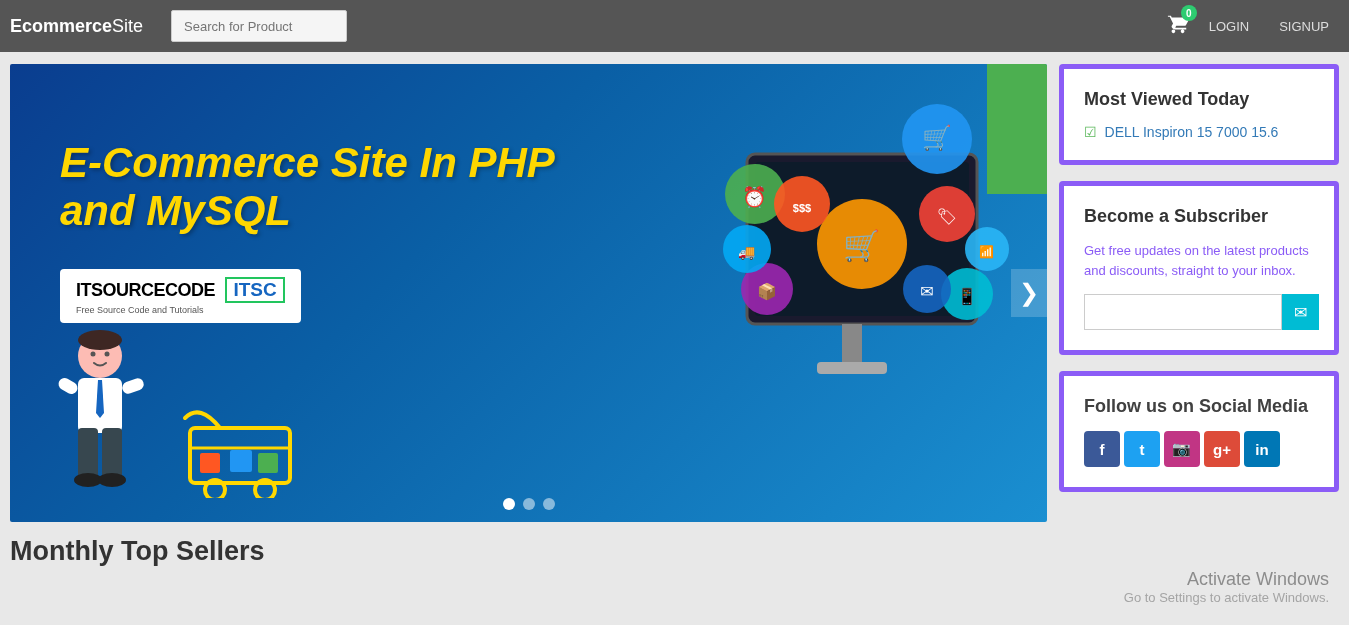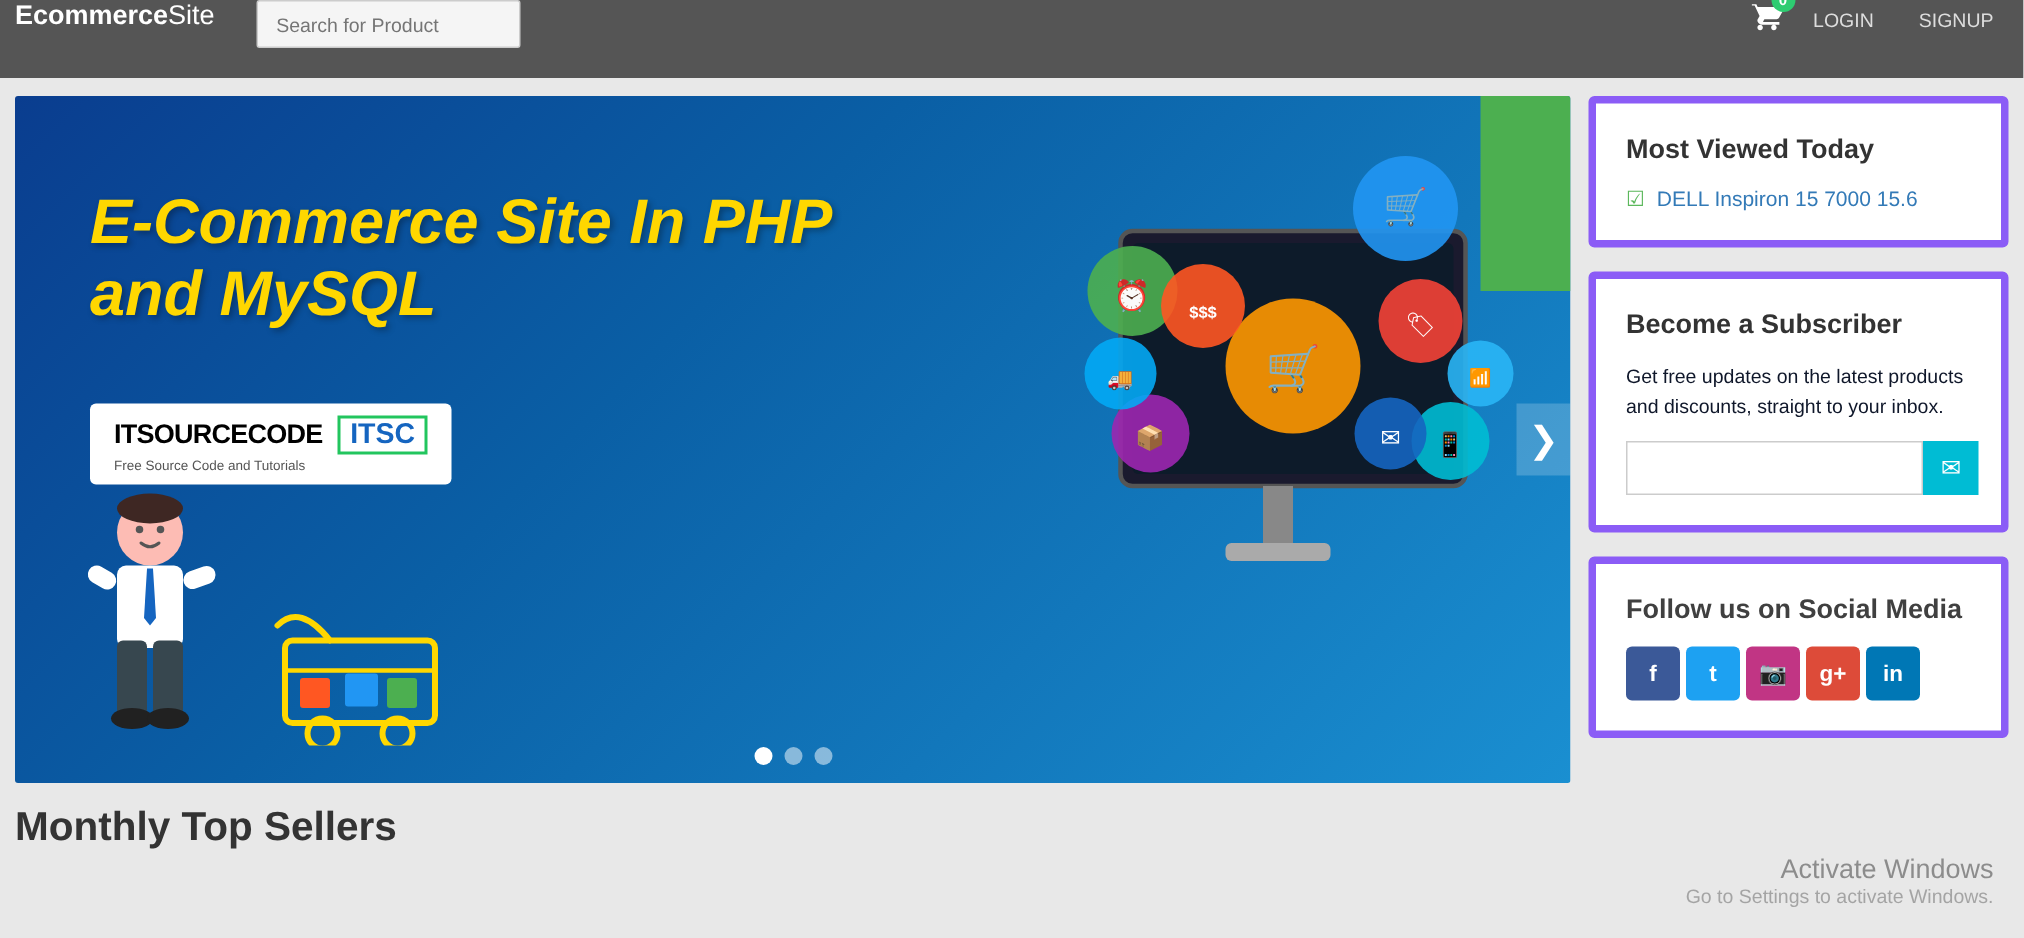--- a/index.html
+++ b/index.html
@@ -2,21 +2,21 @@
 <html><head>
   <meta charset="utf-8">
   <style>
     * { margin: 0; padding: 0; box-sizing: border-box; }
     body { font-family: Arial, sans-serif; background: #e8e8e8; min-width: 1349px; }
 
     
     .navbar {
       background: #555;
       display: flex;
-      align-items: flex-start;
+      align-items: center;
       height: 52px;
       padding: 0 10px;
       gap: 0;
     }
     .navbar-brand {
       color: white;
       font-size: 18px;
       font-weight: bold;
       margin-right: 20px;
       white-space: nowrap;
@@ -122,21 +122,21 @@
       justify-content: center;
     }
     .slide-content {
       width: 100%;
       height: 100%;
       position: relative;
     }
     
     .slide-headline {
       position: absolute;
-      top: 60px;
+      top: 75px;
       left: 50px;
       color: #FFD700;
       font-size: 42px;
       font-weight: 900;
       line-height: 1.15;
       font-style: italic;
       text-shadow: 2px 2px 4px rgba(0,0,0,0.3);
       z-index: 2;
     }
     
@@ -267,21 +267,21 @@
       color: #337ab7;
       font-size: 14px;
       cursor: pointer;
     }
     .check-icon {
       color: #5cb85c;
       font-size: 14px;
     }
     .subscriber-desc {
       font-size: 13px;
-      color: #0f172a;
+      color: #8b5cf6;
       margin-bottom: 14px;
       line-height: 1.5;
     }
     .subscriber-form {
       display: flex;
       gap: 0;
     }
     .subscriber-input {
       flex: 1;
       border: 1px solid #ccc;

